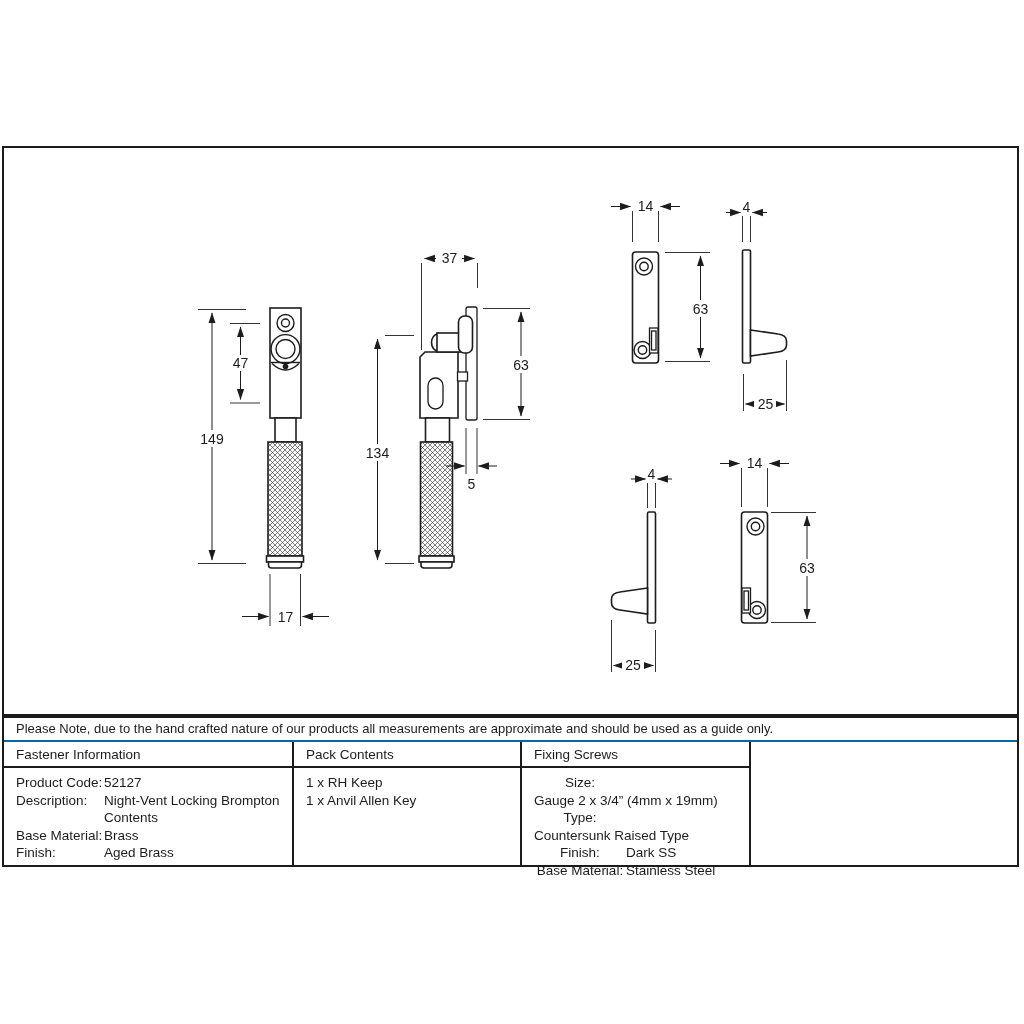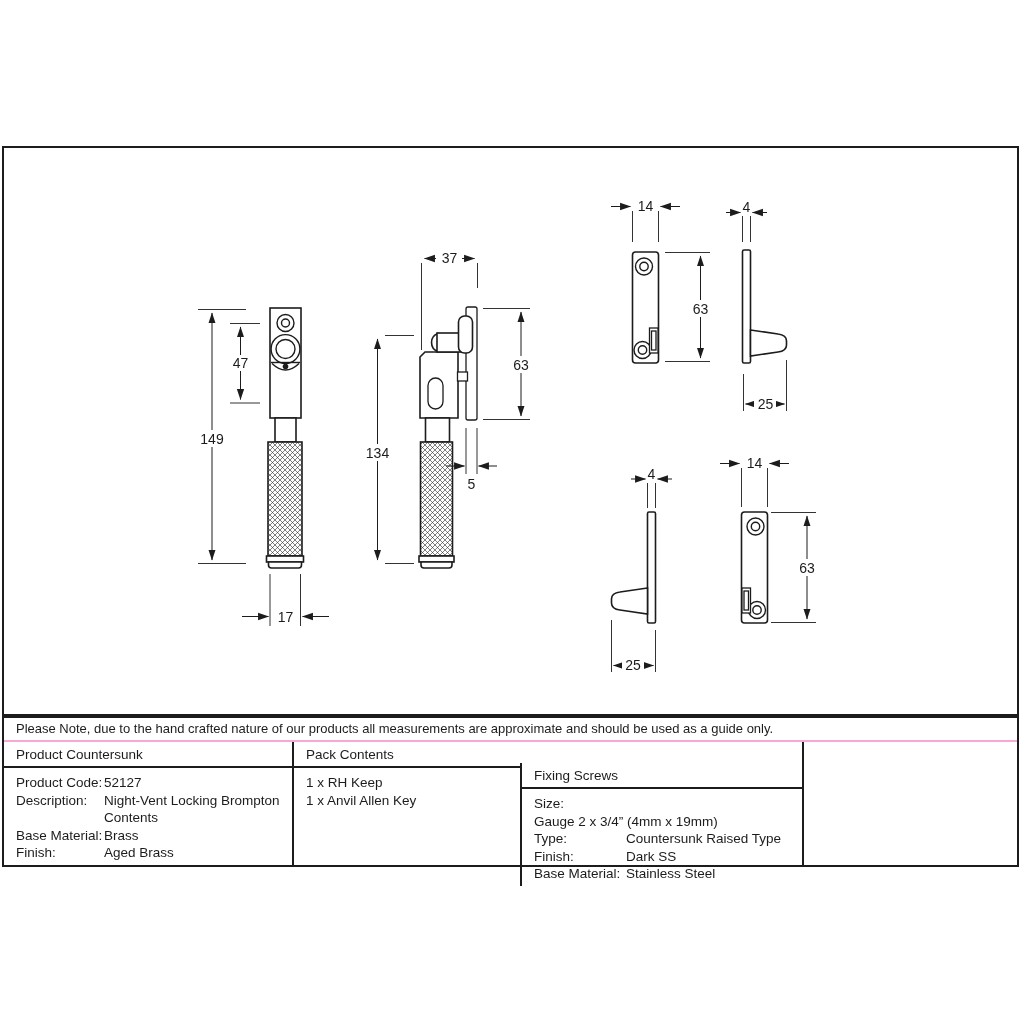--- a/index.html
+++ b/index.html
@@ -1,34 +1,34 @@
 <!DOCTYPE html>
 <html><head>
 <meta charset="utf-8">
 <style>
   html,body{margin:0;padding:0;background:#fff;}
   body{width:1024px;height:1024px;position:relative;font-family:"Liberation Sans","DejaVu Sans",sans-serif;color:#1c1c1c;}
   *{box-sizing:border-box;}
   .frame{position:absolute;left:2px;top:146px;width:1017px;height:721px;border:2px solid #1c1c1c;background:#fff;}
   .drawing-area{position:absolute;left:0;top:0;width:1013px;height:566px;}
   .drawing-area svg{display:block;}
-  .note-band{position:absolute;left:0;top:566px;width:1013px;height:28px;border-top:4px solid #1c1c1c;border-bottom:2px solid #f9a8d4;font-size:13px;line-height:21px;padding-left:12px;white-space:nowrap;overflow:hidden;}
+  .note-band{position:absolute;left:0;top:566px;width:1013px;height:28px;border-top:4px solid #1c1c1c;border-bottom:2px solid #0369a1;font-size:13px;line-height:21px;padding-left:12px;white-space:nowrap;overflow:hidden;}
   .table-row{position:absolute;left:0;top:594px;bottom:0;width:1013px;display:flex;}
   .col{height:100%;}
   .col + .col{border-left:2px solid #1c1c1c;}
   .col1{width:288px;}
   .col2{width:228px;}
-  .col3{width:282px;margin-top:21px;}
+  .col3{width:229px;}
   .col4{flex:1;}
   .hdr{height:26px;border-bottom:2px solid #1c1c1c;padding:5px 0 0 12px;font-size:13.5px;}
   .col4 .hdr{border-bottom:none;}
   .cell{padding:6px 4px 0 12px;font-size:13.5px;line-height:17.5px;}
   .lbl{display:inline-block;vertical-align:top;}
   .col1 .lbl{width:88px;}
-  .col3 .lbl{width:92px;}
+  .col3 .lbl{width:92px;text-align:center;}
   .val{display:inline-block;vertical-align:top;}
   .logo-wrap{margin:14px auto 0 auto;width:144px;height:52px;}
   
   .part{fill:#fff;stroke:#1c1c1c;stroke-width:1.6;}
   .part-thin{fill:#fff;stroke:#1c1c1c;stroke-width:1.3;}
   .knurl-fill{fill:url(#knurl);stroke:#1c1c1c;stroke-width:1.6;}
   .dim{stroke:#1c1c1c;stroke-width:1;fill:none;}
   .ext{stroke:#1c1c1c;stroke-width:0.9;fill:none;}
   .dimtext{font-family:"Liberation Sans","DejaVu Sans",sans-serif;font-size:14px;fill:#1c1c1c;text-anchor:middle;}
   .mask{fill:#fff;stroke:none;}
@@ -202,21 +202,21 @@
       <text class="dimtext" x="807" y="573">63</text>
     </g>
   </svg>
   </div>
 
   <div class="note-band">Please Note, due to the hand crafted nature of our products all measurements are approximate and should be used as a guide only.</div>
 
   <div class="table-row">
 
     <div class="col col1">
-      <div class="hdr">Product Countersunk</div>
+      <div class="hdr">Fastener Information</div>
       <div class="cell">
         <div><span class="lbl">Product Code:</span><span class="val">52127</span></div>
         <div><span class="lbl">Description:</span><span class="val">Night-Vent Locking Brompton</span></div>
         <div><span class="lbl"></span><span class="val">Contents</span></div>
         <div><span class="lbl">Base Material:</span><span class="val">Brass</span></div>
         <div><span class="lbl">Finish:</span><span class="val">Aged Brass</span></div>
       </div>
     </div>
 
     <div class="col col2">

